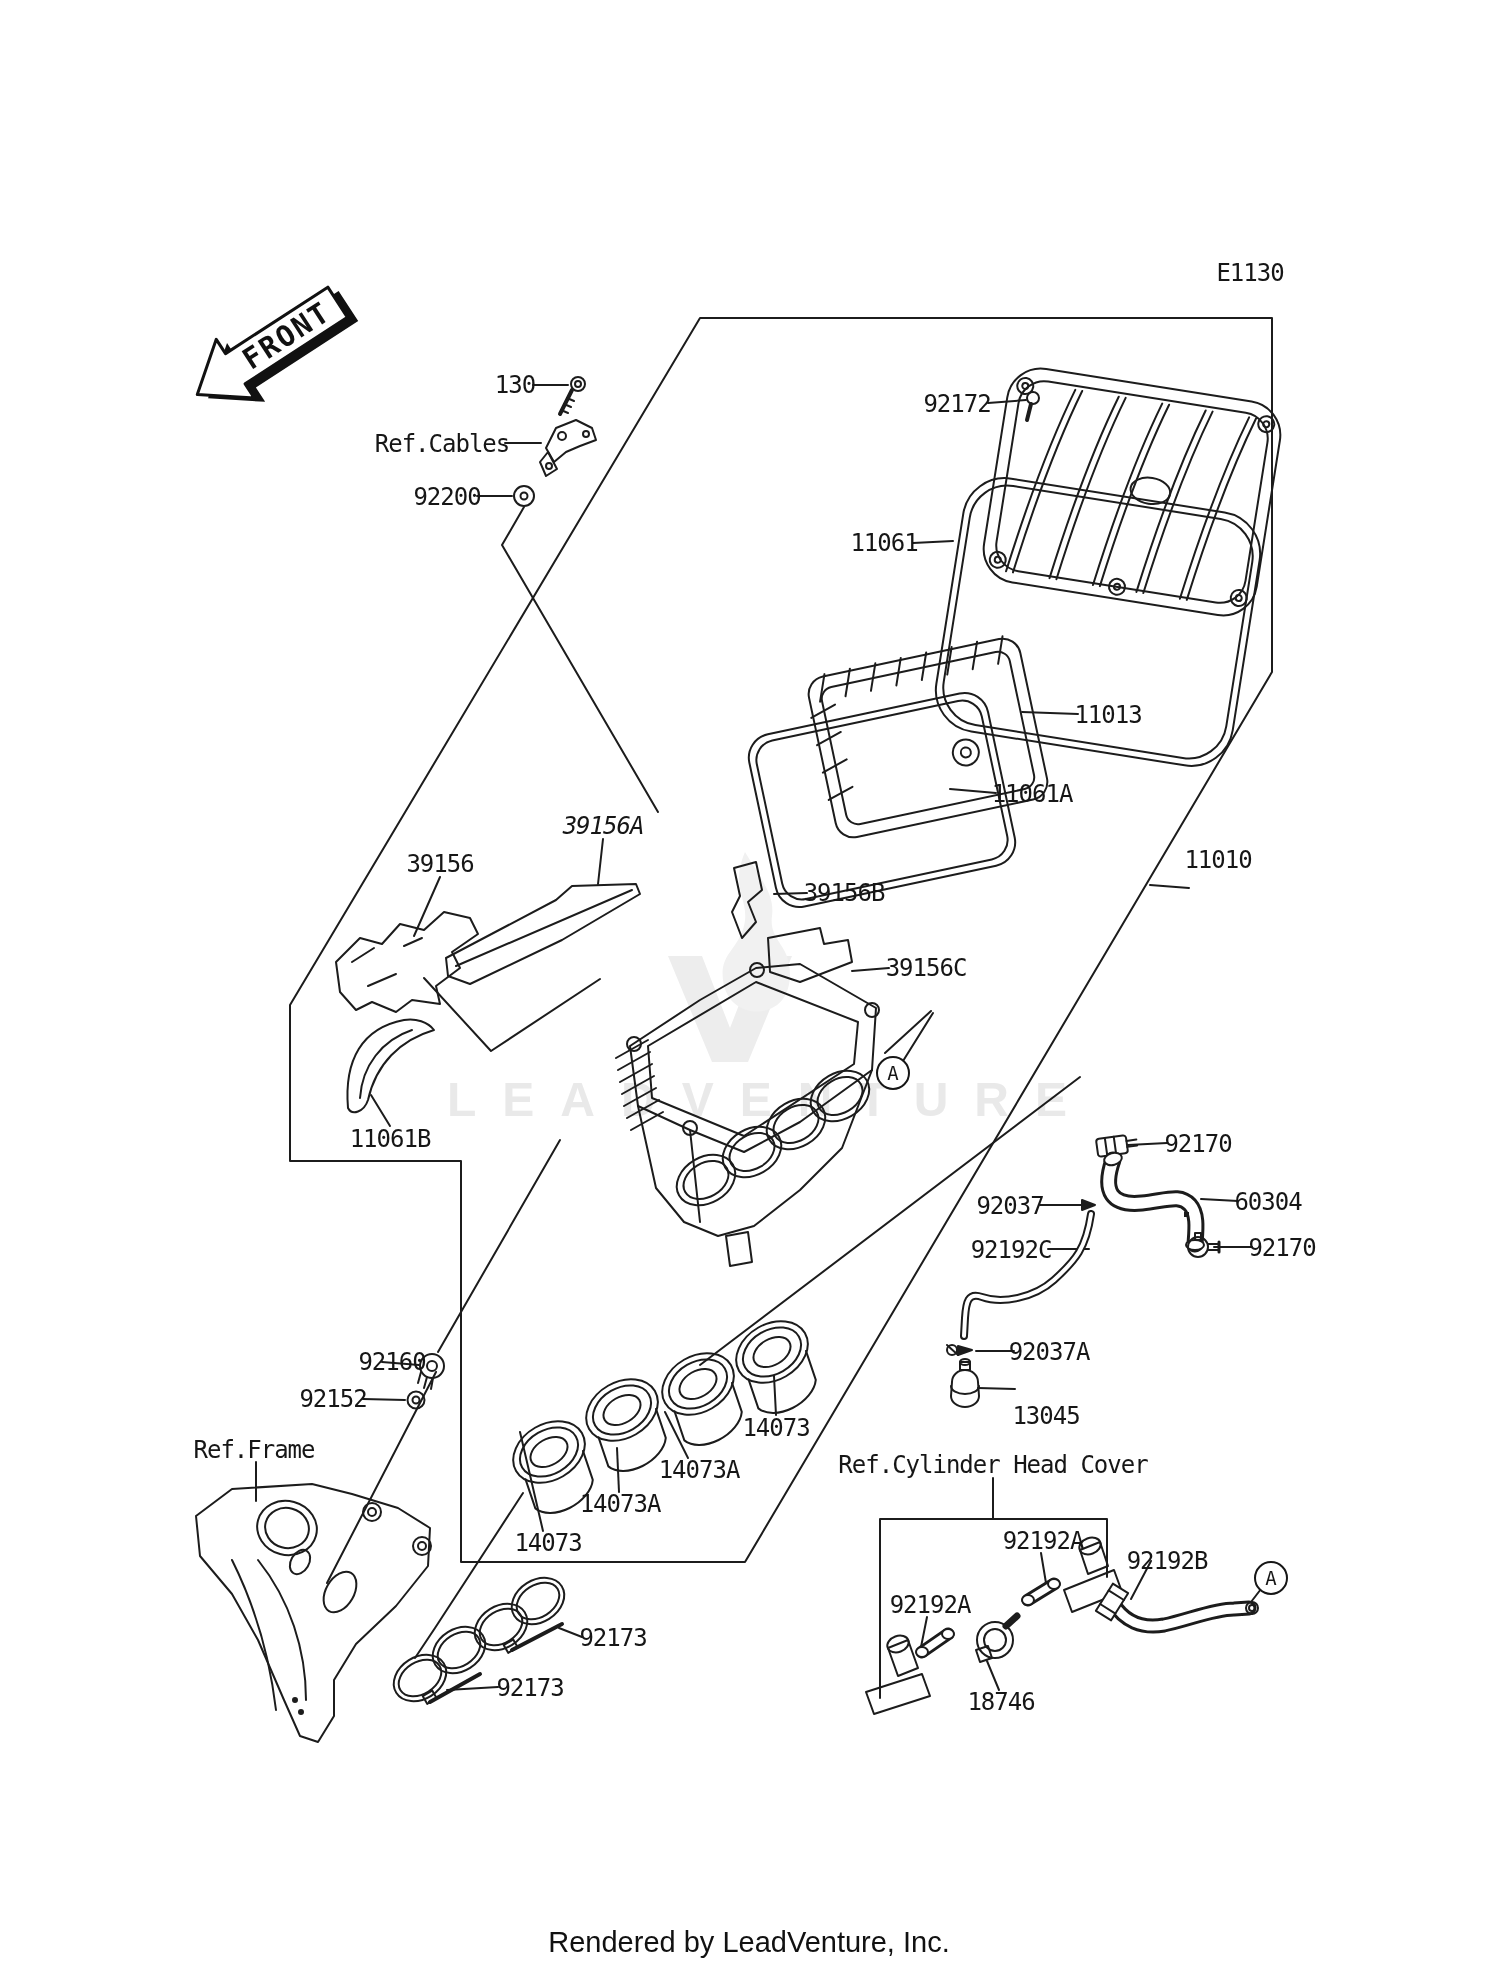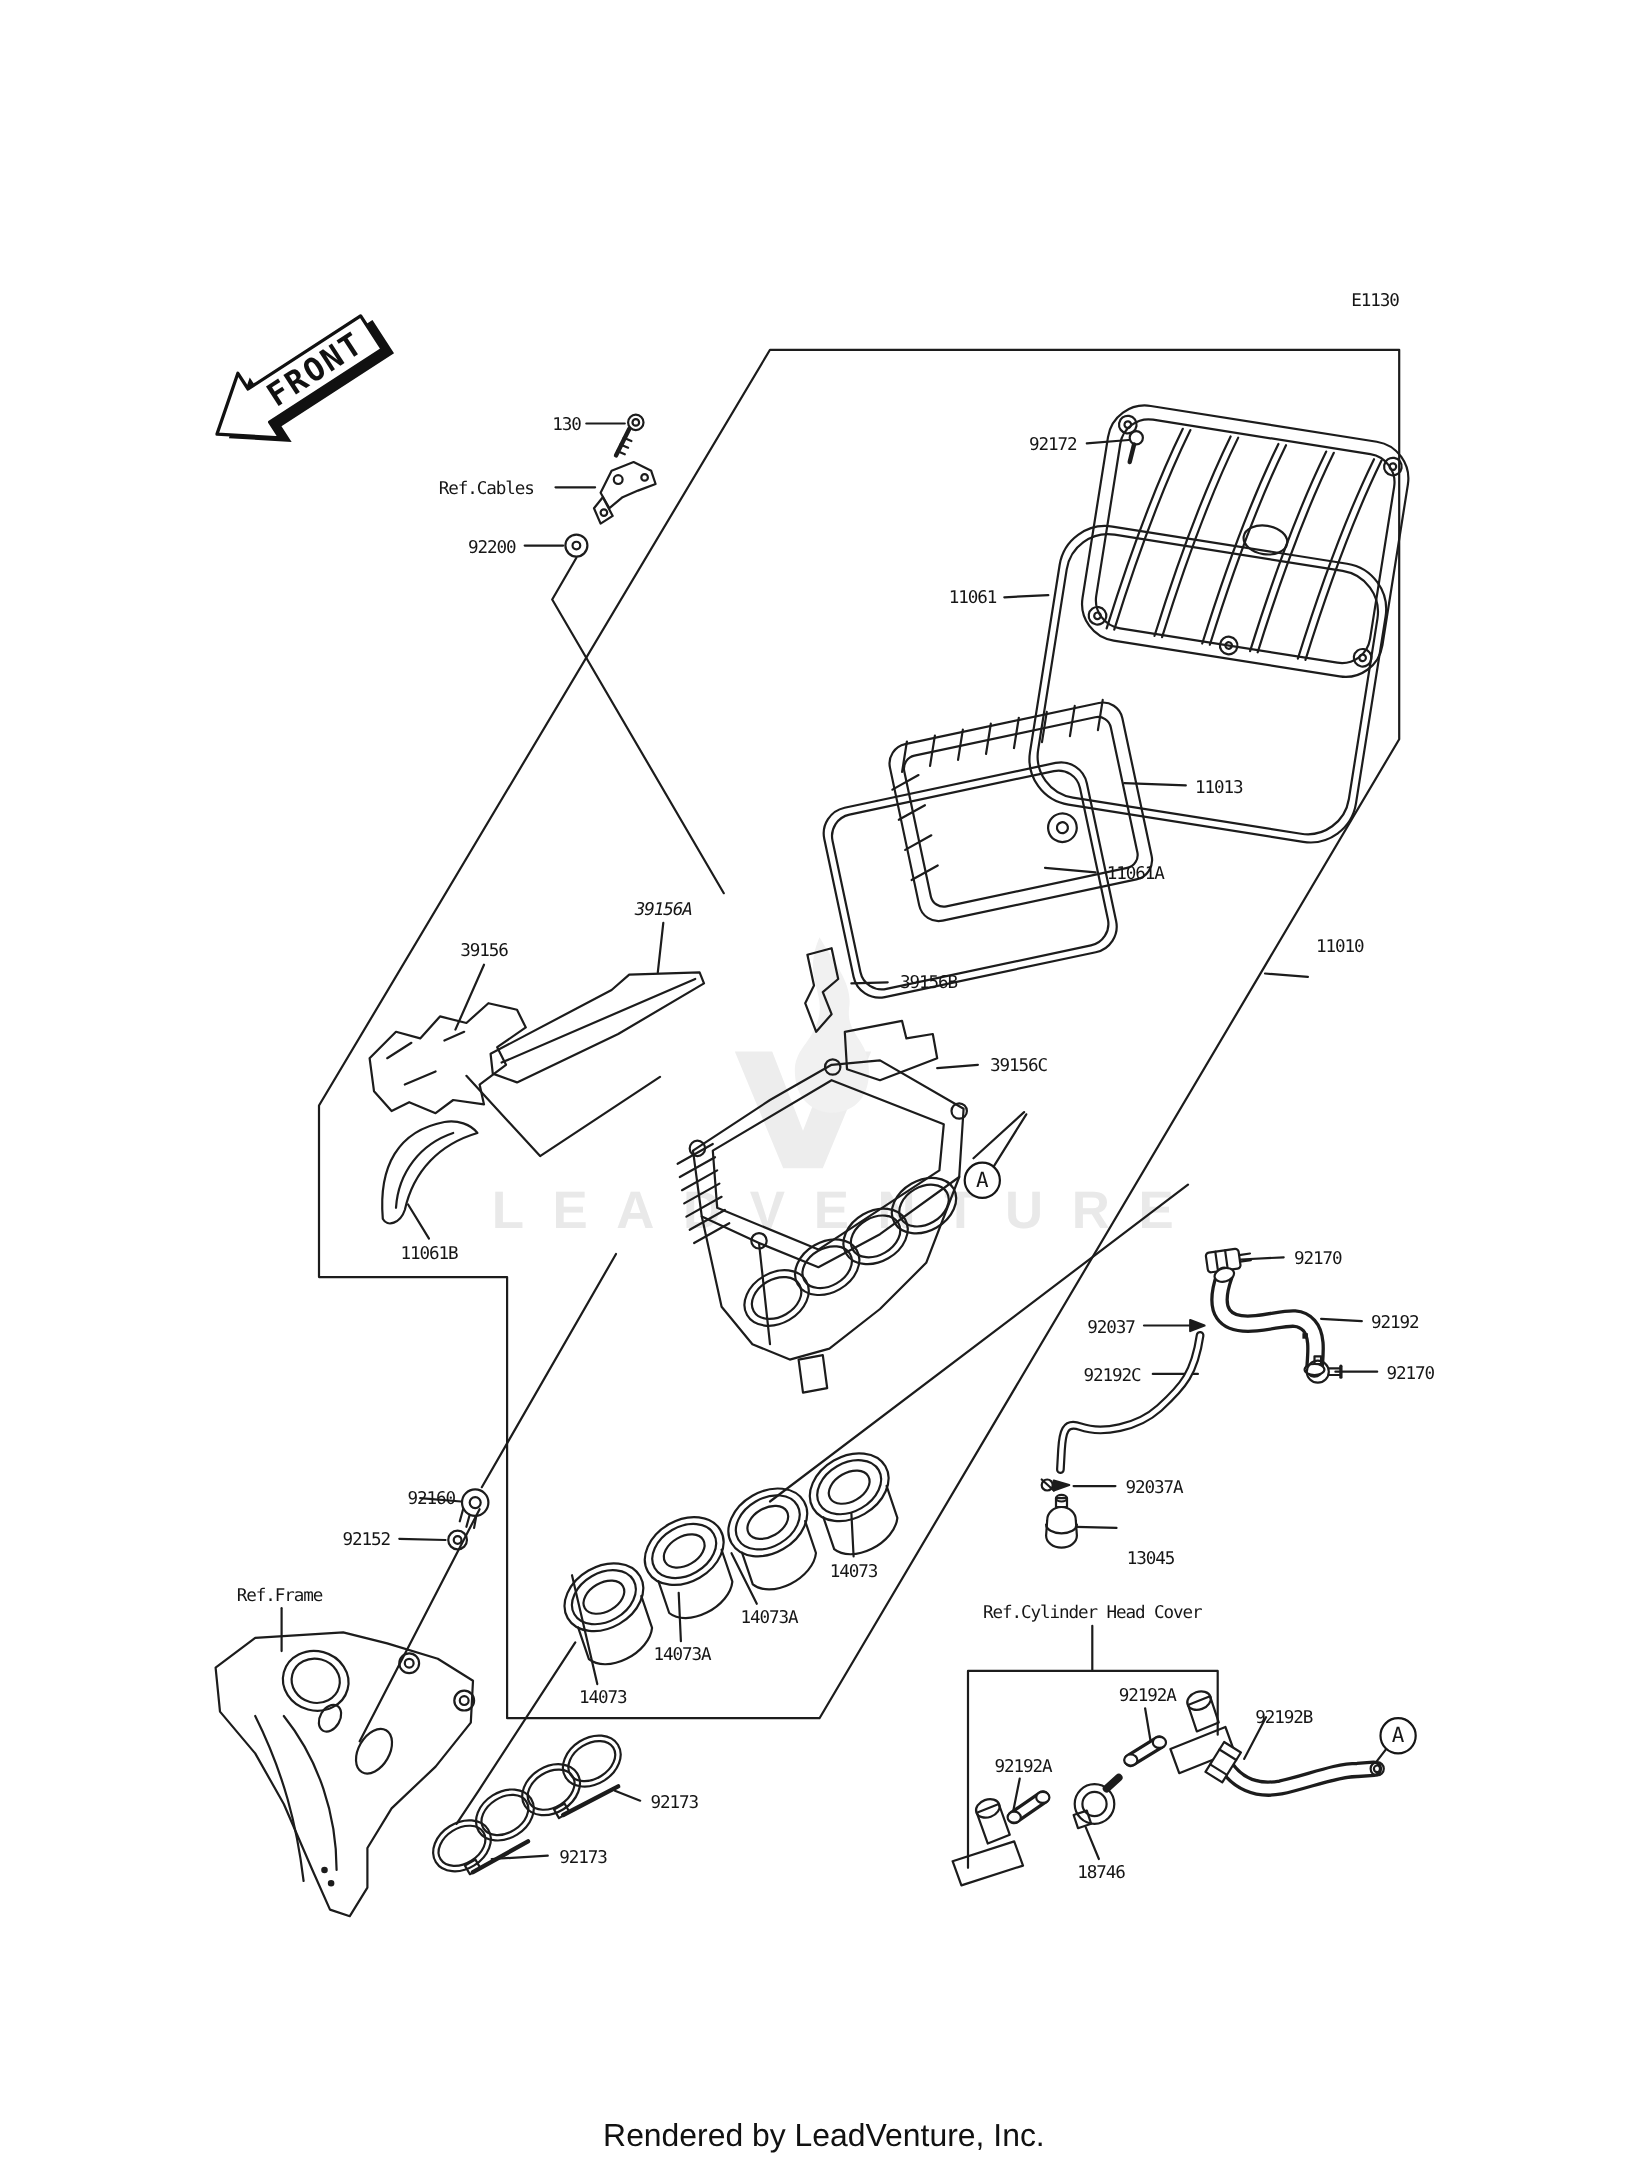--- a/index.html
+++ b/index.html
@@ -1,21 +1,21 @@
 <!DOCTYPE html>
 <html><head>
 <meta charset="utf-8">
 <style>
   html,body{margin:0;padding:0;background:#fff;}
   #stage{position:relative;width:1500px;height:1962px;background:#fff;overflow:hidden;
          font-family:"DejaVu Sans Mono", monospace;}
   #art{position:absolute;left:0;top:0;z-index:1;}
   #labels-layer{position:absolute;left:0;top:0;width:100%;height:100%;z-index:3;pointer-events:none;}
   .part-label{position:absolute;transform:translate(-50%,-50%);white-space:nowrap;
-      font-size:16px;letter-spacing:-1px;color:#161616;font-family:"DejaVu Sans Mono",monospace;}
+      font-size:24px;letter-spacing:-1px;color:#161616;font-family:"DejaVu Sans Mono",monospace;}
   .callout{position:absolute;width:30px;height:30px;border:2px solid #161616;border-radius:50%;
       background:#fff;transform:translate(-50%,-50%);display:flex;align-items:center;justify-content:center;
       font-size:19px;color:#161616;}
   #footer-text{position:absolute;left:749px;top:1942px;transform:translate(-50%,-50%);
       font-family:"Liberation Sans",sans-serif;font-size:29px;color:#111;white-space:nowrap;z-index:3;}
   svg *{vector-effect:non-scaling-stroke;}
 </style>
 </head>
 <body>
 
@@ -400,21 +400,21 @@
       <div class="part-label" style="left: 1108px; top: 715px;">11013</div>
       <div class="part-label" style="left: 1032px; top: 794px;">11061A</div>
       <div class="part-label" style="left: 1218px; top: 860px;">11010</div>
       <div class="part-label" style="left: 603px; top: 826px; font-style: italic;">39156A</div>
       <div class="part-label" style="left: 440px; top: 864px;">39156</div>
       <div class="part-label" style="left: 844px; top: 893px;">39156B</div>
       <div class="part-label" style="left: 926px; top: 968px;">39156C</div>
       <div class="part-label" style="left: 390px; top: 1139px;">11061B</div>
       <div class="part-label" style="left: 1198px; top: 1144px;">92170</div>
       <div class="part-label" style="left: 1010px; top: 1206px;">92037</div>
-      <div class="part-label" style="left: 1268px; top: 1202px;">92192</div>
+      <div class="part-label" style="left: 1268px; top: 1202px;">60304</div>
       <div class="part-label" style="left: 1011px; top: 1250px;">92192C</div>
       <div class="part-label" style="left: 1282px; top: 1248px;">92170</div>
       <div class="part-label" style="left: 1049px; top: 1352px;">92037A</div>
       <div class="part-label" style="left: 1046px; top: 1390px; margin-top: 26px;">13045</div>
       <div class="part-label" style="left: 352px; top: 1362px; margin-left: 40px;">92160</div>
       <div class="part-label" style="left: 333px; top: 1399px;">92152</div>
       <div class="part-label" style="left: 776px; top: 1428px;">14073</div>
       <div class="part-label" style="left: 699px; top: 1470px;">14073A</div>
       <div class="part-label" style="left: 620px; top: 1504px;">14073A</div>
       <div class="part-label" style="left: 548px; top: 1543px;">14073</div>

